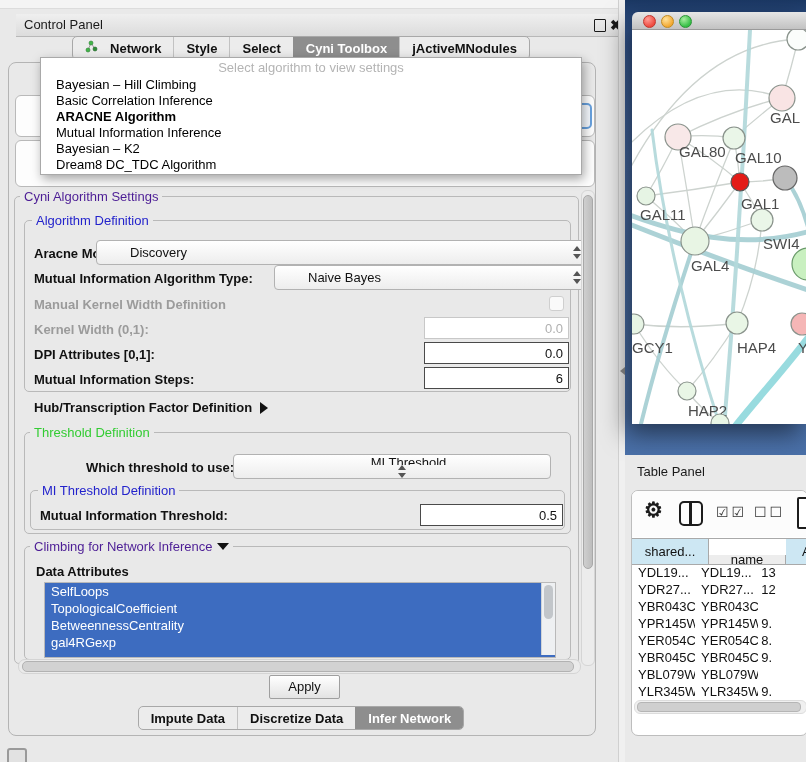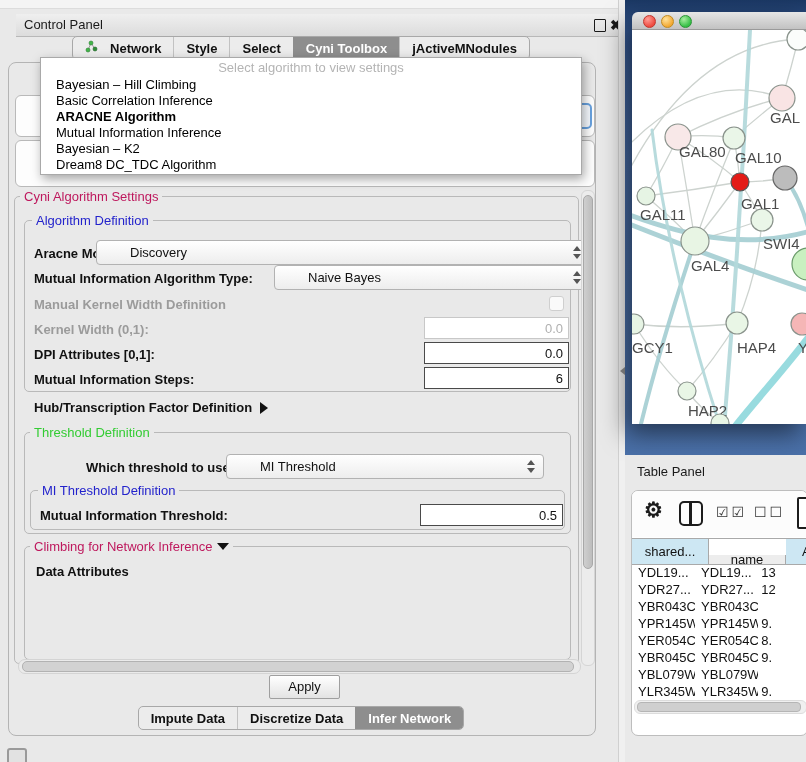--- a/index.html
+++ b/index.html
@@ -2,21 +2,21 @@
 <html><head>
 <meta charset="utf-8">
 <style>
   html,body{margin:0;padding:0;}
   body{width:806px;height:762px;overflow:hidden;background:#e9e9e9;
        font-family:"Liberation Sans",sans-serif;-webkit-font-smoothing:antialiased;}
   .screen{position:relative;width:806px;height:762px;overflow:hidden;}
   .abs{position:absolute;}
   .lbl{font-size:13px;font-weight:bold;color:#111;white-space:nowrap;}
   .lbl.dis{color:#9b9b9b;}
-  .gchip{position:absolute;background:#e9e9e9;padding:0 4px;font-size:13px;color:#be185d;white-space:nowrap;}
+  .gchip{position:absolute;background:#e9e9e9;padding:0 4px;font-size:13px;color:#4c1d95;white-space:nowrap;}
   .group{position:absolute;border:1px solid #b9b9b9;border-radius:5px;}
   
   .cp-bg{left:0;top:0;width:618px;height:762px;background:#e9e9e9;}
   .cp-topstrip{left:0;top:0;width:618px;height:8px;background:#f4f4f4;border-bottom:1px solid #dcdcdc;}
   .cp-titlebar{left:0;top:14px;width:618px;height:22px;background:linear-gradient(#efefef,#dcdcdc);
                border-bottom:1px solid #b8b8b8;margin-left:16px;}
   .cp-title{position:absolute;left:8px;top:3px;font-size:13px;color:#1a1a1a;}
   .float-btn{position:absolute;left:578px;top:5px;width:10px;height:11px;border:1.5px solid #1a1a1a;background:transparent;border-radius:1px;cursor:pointer;}
   .close-btn{position:absolute;left:594px;top:2px;font-size:14px;font-weight:bold;color:#1a1a1a;cursor:pointer;line-height:18px;}
   
@@ -196,37 +196,48 @@
   <input class="tfield" style="left: 424px; top: 367px; width: 133px;" value="6">
 
   <div class="abs" style="left:34px;top:398px;">
     <span class="lbl">Hub/Transcription Factor Definition</span><span class="hub-arrow"></span>
   </div>
 
   <div class="group" style="left:24px;top:432px;width:545px;height:100px;"></div>
   <span class="gchip" style="left:30px;top:425px;color:#33cc33;">Threshold Definition</span>
 
   <span class="abs lbl" style="left:86px;top:460px;">Which threshold to use:</span>
-  <div class="combo" style="left:226px;top:454px;width:292px;">
+  <div class="combo" style="left:233px;top:454px;width:292px;flex-direction:column;">
     <span class="val">MI Threshold</span>
     <span class="arrows">
         <span class="tri-up"></span>
         <span class="tri-dn"></span>
       </span>
   </div>
 
   <div class="group" style="left:30px;top:490px;width:533px;height:38px;"></div>
   <span class="gchip" style="left:38px;top:483px;color:#2323cc;">MI Threshold Definition</span>
   <span class="abs lbl" style="left:40px;top:508px;">Mutual Information Threshold:</span>
   <input class="tfield" style="left: 420px; top: 504px; width: 131px;" value="0.5">
 
   <div class="group" style="left:24px;top:546px;width:545px;height:112px;"></div>
   <span class="gchip" style="left:30px;top:539px;"><span>Climbing for Network Inference</span><span class="down-arrow"></span></span>
   <span class="abs lbl" style="left:36px;top:564px;">Data Attributes</span>
 
+  <div class="abs attr-list">
+    <div>
+        <div class="attr-item">SelfLoops</div>
+        <div class="attr-item">TopologicalCoefficient</div>
+        <div class="attr-item">BetweennessCentrality</div>
+        <div class="attr-item">gal4RGexp</div>
+      </div>
+    <div class="list-scroll">
+        <div class="list-thumb"></div>
+      </div>
+  </div>
 
   <div class="abs vscroll">
       <div class="vthumb"></div>
     </div>
   <div class="abs hscroll">
       <div class="hthumb"></div>
     </div>
 
   <div class="abs apply-btn">Apply</div>
 

